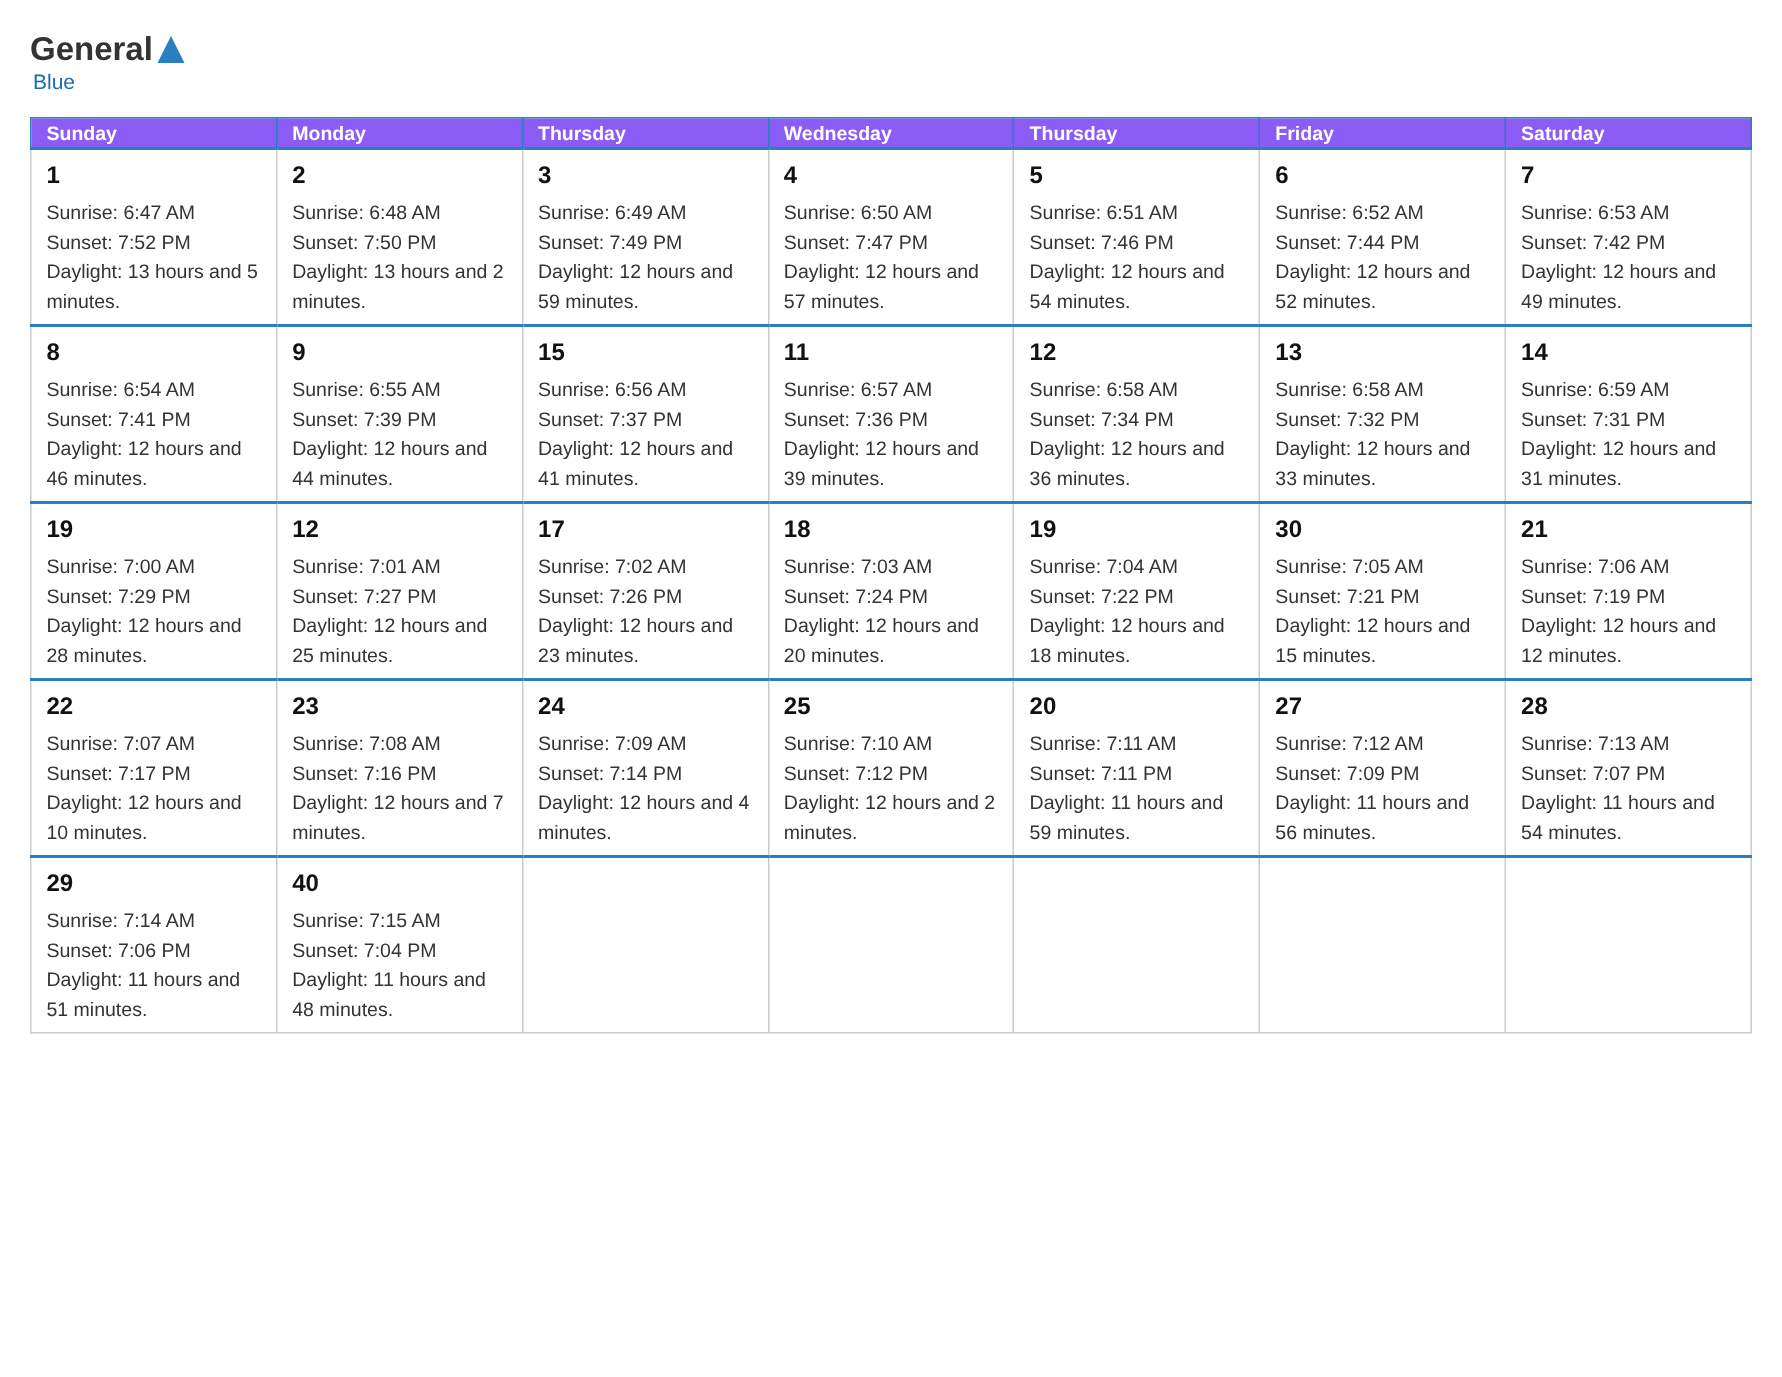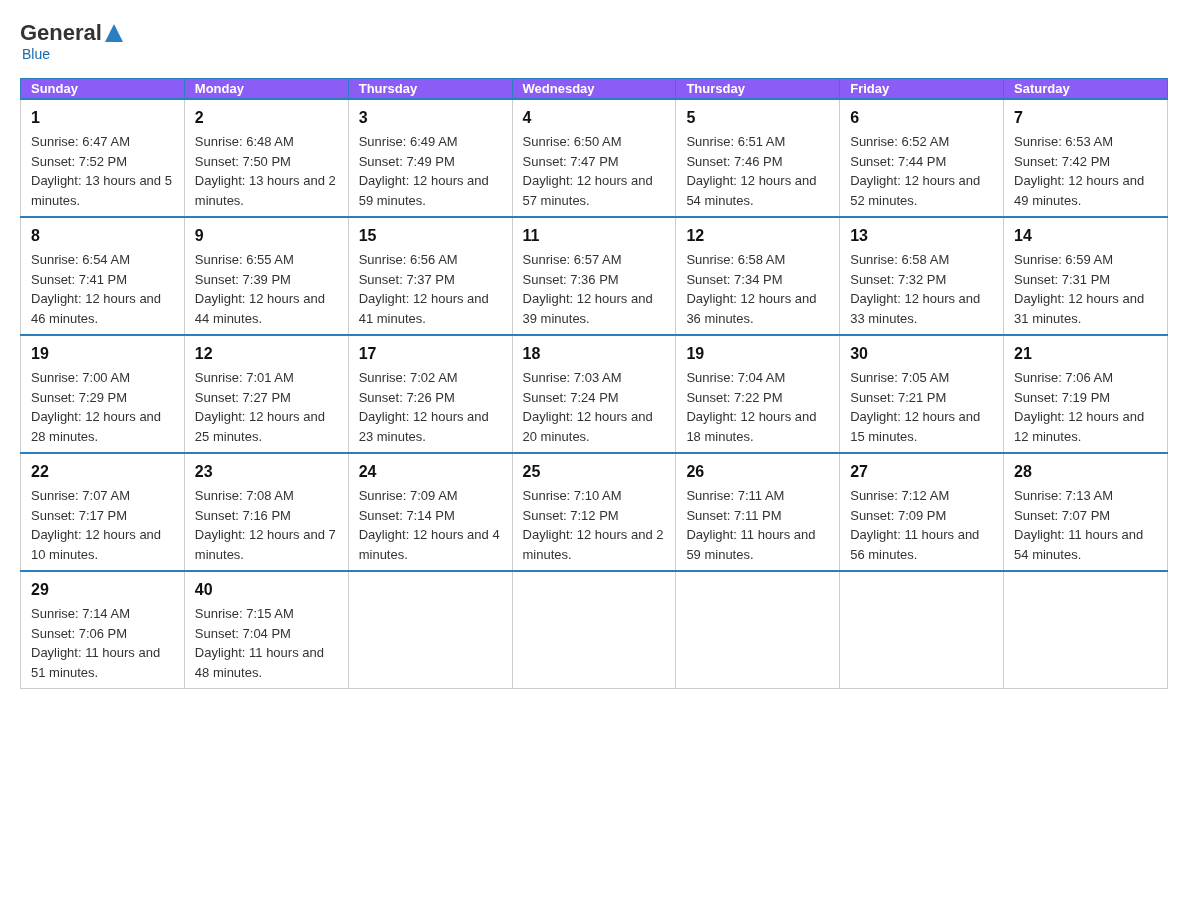--- a/index.html
+++ b/index.html
@@ -140,21 +140,21 @@
         <td><span class="day-num">18</span>Sunrise: 7:03 AM<br>Sunset: 7:24 PM<br>Daylight: 12 hours and 20 minutes.</td>
         <td><span class="day-num">19</span>Sunrise: 7:04 AM<br>Sunset: 7:22 PM<br>Daylight: 12 hours and 18 minutes.</td>
         <td><span class="day-num">30</span>Sunrise: 7:05 AM<br>Sunset: 7:21 PM<br>Daylight: 12 hours and 15 minutes.</td>
         <td><span class="day-num">21</span>Sunrise: 7:06 AM<br>Sunset: 7:19 PM<br>Daylight: 12 hours and 12 minutes.</td>
       </tr>
       <tr class="week-row">
         <td><span class="day-num">22</span>Sunrise: 7:07 AM<br>Sunset: 7:17 PM<br>Daylight: 12 hours and 10 minutes.</td>
         <td><span class="day-num">23</span>Sunrise: 7:08 AM<br>Sunset: 7:16 PM<br>Daylight: 12 hours and 7 minutes.</td>
         <td><span class="day-num">24</span>Sunrise: 7:09 AM<br>Sunset: 7:14 PM<br>Daylight: 12 hours and 4 minutes.</td>
         <td><span class="day-num">25</span>Sunrise: 7:10 AM<br>Sunset: 7:12 PM<br>Daylight: 12 hours and 2 minutes.</td>
-        <td><span class="day-num">26</span>Sunrise: 7:11 AM<br>Sunset: 7:11 PM<br>Daylight: 11 hours and 59 minutes.</td>
+        <td><span class="day-num">20</span>Sunrise: 7:11 AM<br>Sunset: 7:11 PM<br>Daylight: 11 hours and 59 minutes.</td>
         <td><span class="day-num">27</span>Sunrise: 7:12 AM<br>Sunset: 7:09 PM<br>Daylight: 11 hours and 56 minutes.</td>
         <td><span class="day-num">28</span>Sunrise: 7:13 AM<br>Sunset: 7:07 PM<br>Daylight: 11 hours and 54 minutes.</td>
       </tr>
       <tr class="week-row">
         <td><span class="day-num">29</span>Sunrise: 7:14 AM<br>Sunset: 7:06 PM<br>Daylight: 11 hours and 51 minutes.</td>
         <td><span class="day-num">40</span>Sunrise: 7:15 AM<br>Sunset: 7:04 PM<br>Daylight: 11 hours and 48 minutes.</td>
         <td class="empty-cell">&nbsp;</td>
         <td class="empty-cell">&nbsp;</td>
         <td class="empty-cell">&nbsp;</td>
         <td class="empty-cell">&nbsp;</td>

